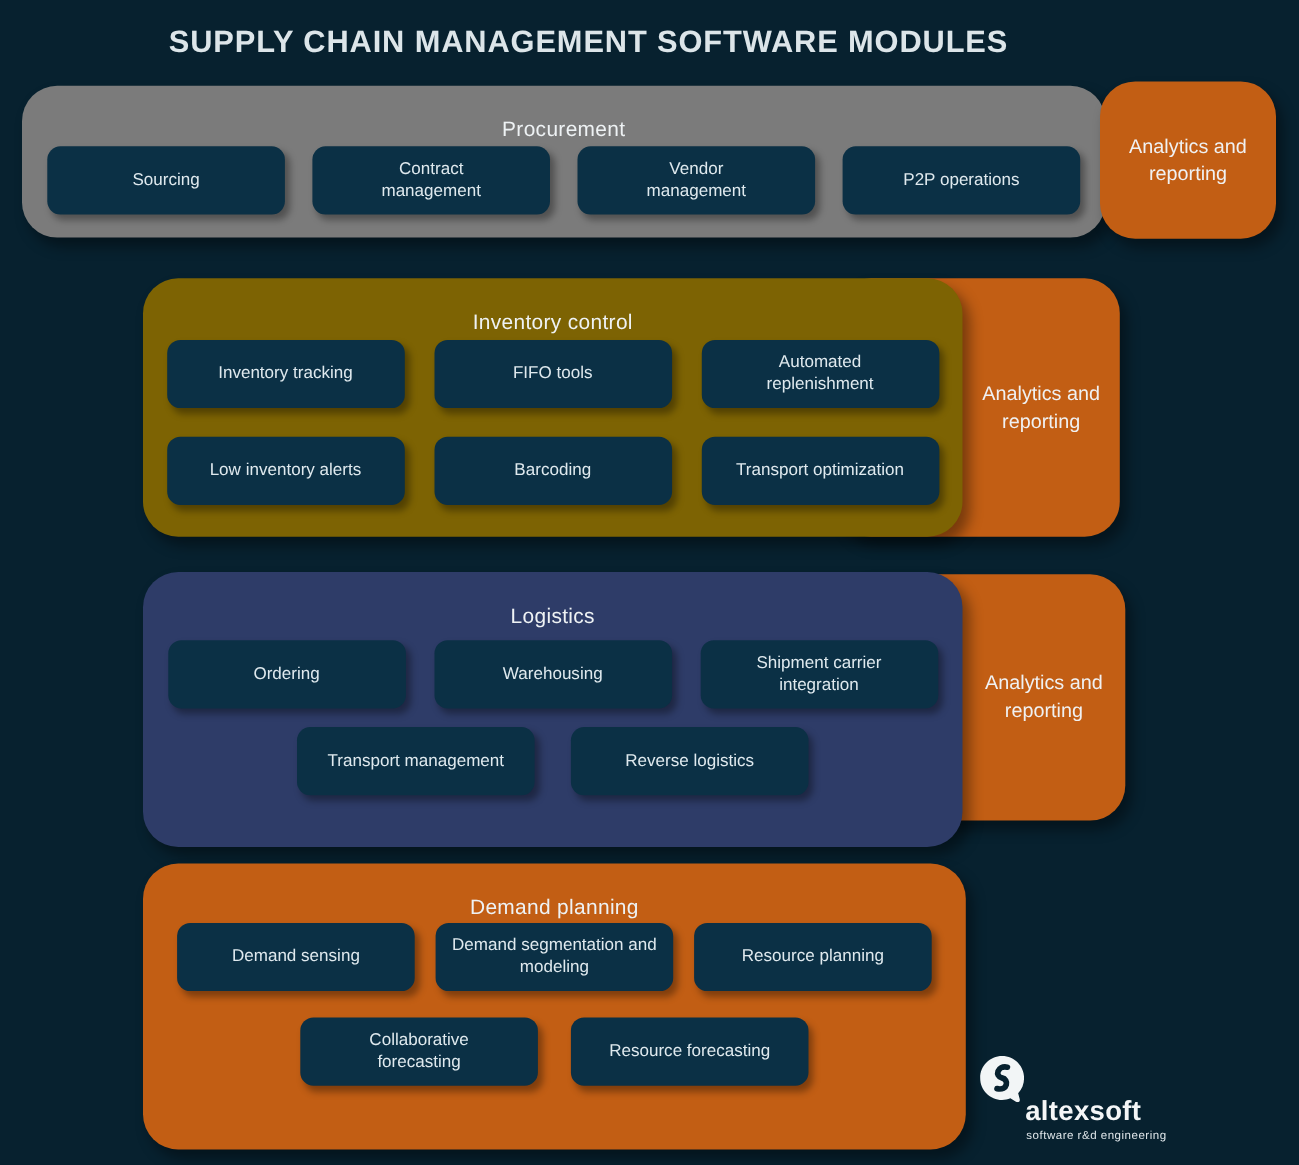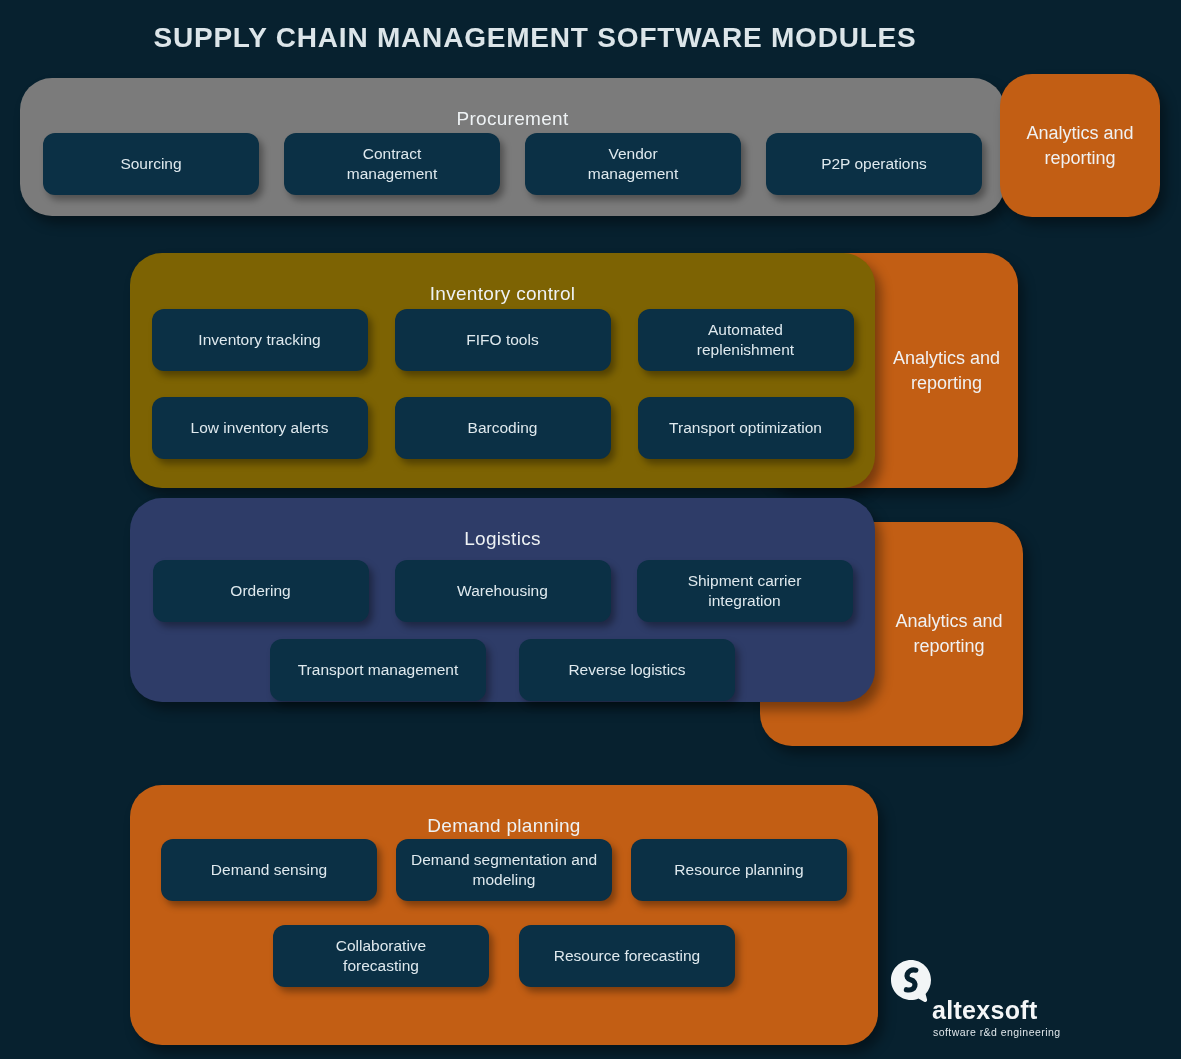--- a/index.html
+++ b/index.html
@@ -17,21 +17,21 @@
   .panel{
     position:absolute;border-radius:32px;z-index:2;
     box-shadow:6px 8px 12px rgba(0,0,0,.38);
   }
   .panel-title{
     text-align:center;color:#eef2f4;font-size:19px;font-weight:400;
     padding-top:30px;letter-spacing:.3px;
   }
   #sec-procurement{left:20px;top:78px;width:985px;height:138px;background:#7b7b7b;}
   #sec-inventory  {left:130px;top:253px;width:745px;height:235px;background:#7d6303;}
-  #sec-logistics  {left:130px;top:498px;width:745px;height:204px;background:#2e3c68;}
+  #sec-logistics  {left:130px;top:520px;width:745px;height:250px;background:#2e3c68;}
   #sec-demand     {left:130px;top:785px;width:748px;height:260px;background:#c25e14;}
 
   .row{position:absolute;left:0;right:0;display:flex;justify-content:center;}
   #proc-row {top:55px;gap:25px;}
   #inv-row1 {top:56px;gap:27px;}
   #inv-row2 {top:144px;gap:27px;}
   #log-row1 {top:62px;gap:26px;}
   #log-row2 {top:141px;gap:33px;}
   #dem-row1 {top:54px;gap:19px;}
   #dem-row2 {top:140px;gap:30px;}

